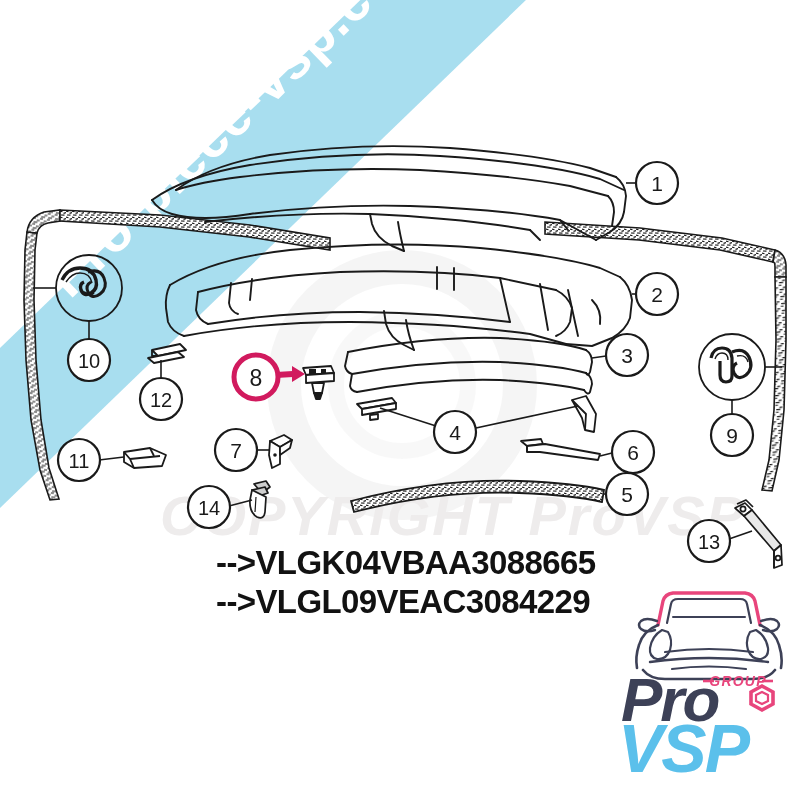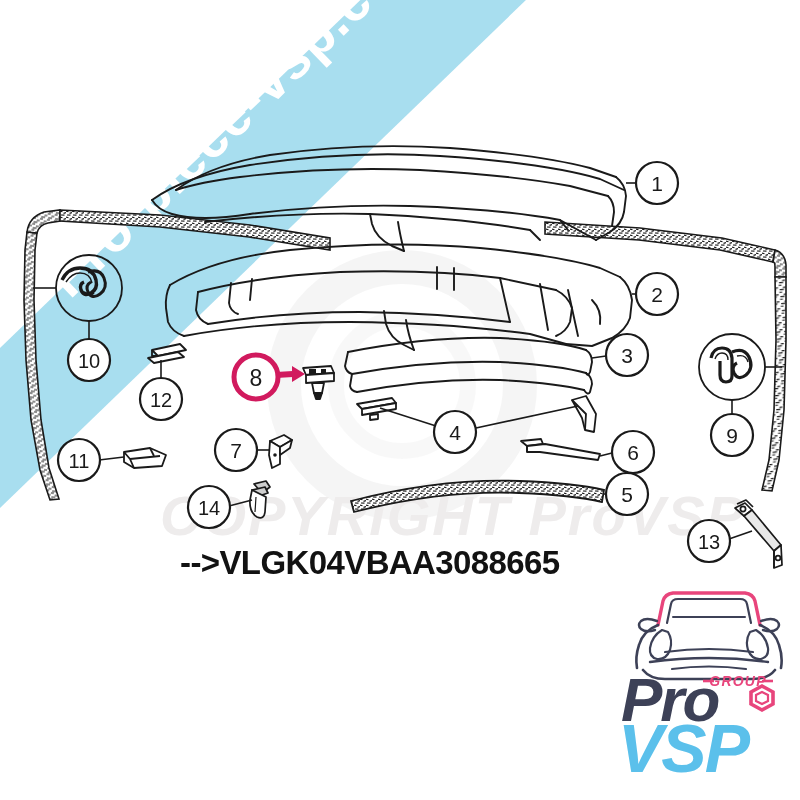--- a/index.html
+++ b/index.html
@@ -31,20 +31,21 @@
     width: 440px;
   }
   .vin-line {
     font-family: "Liberation Sans", sans-serif;
     font-size: 33px;
     font-weight: bold;
     color: #121212;
     letter-spacing: -0.6px;
     line-height: 39px;
     white-space: nowrap;
+    margin-left: 36px;
   }
 </style>
 </head>
 <body>
 
 <div id="page">
 
   <svg id="diagram-svg" viewBox="0 0 800 800">
     <defs>
       <clipPath id="pageclip">
@@ -353,15 +354,16 @@
         </g>
 
         <text x="618" y="772" font-family="'Liberation Sans', sans-serif" font-size="68" font-weight="bold" font-style="italic" fill="#5bc0eb" letter-spacing="-2">VSP</text>
       </g>
 
     </g>
   </svg>
 
   <div class="vin-list">
     <div class="vin-line">--&gt;VLGK04VBAA3088665</div>
+    <div class="vin-line">--&gt;VLGL09VEAC3084229</div>
   </div>
 
 </div>
 
 </body></html>

